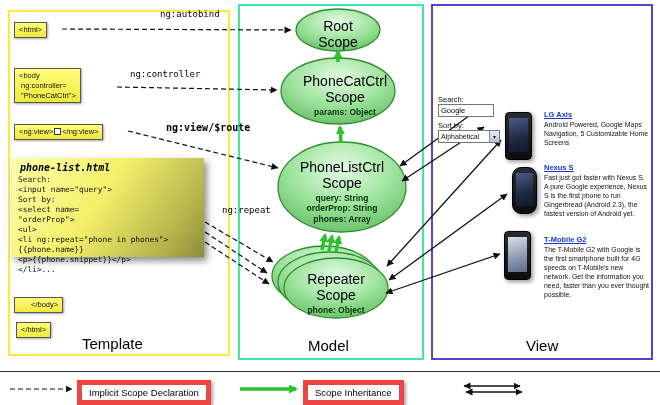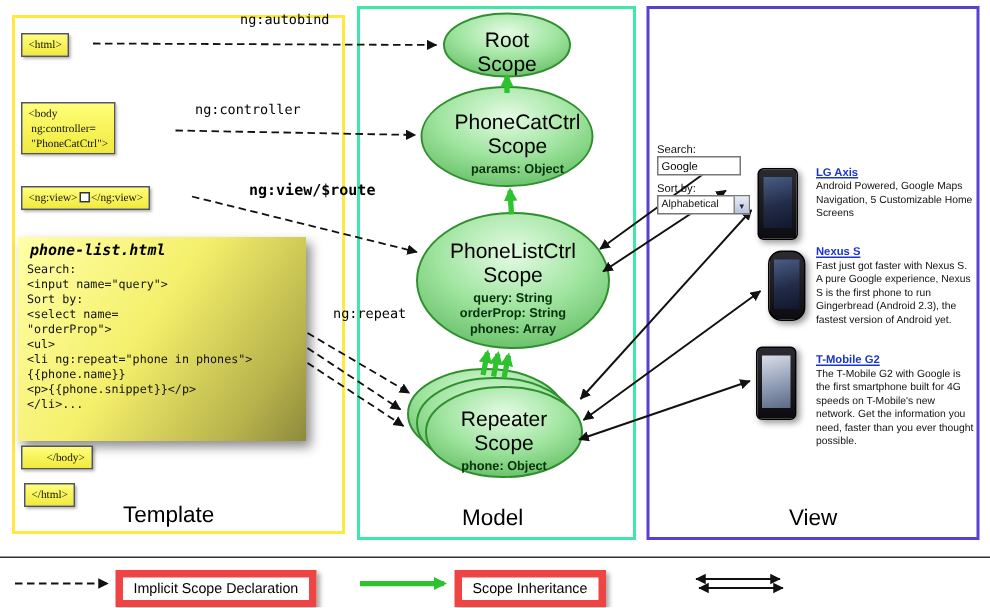--- a/index.html
+++ b/index.html
@@ -11,27 +11,27 @@
   .col-model { left:238px; top:4px; width:186px; height:356px; border-color:#3fe8a8; }
   .col-view { left:431px; top:4px; width:222px; height:356px; border-color:#5b3fd4; }
 
   svg.layer { position:absolute; left:0; top:0; z-index:1; }
   .scope { fill:url(#gScope); stroke:#2f8f2f; stroke-width:1.3; }
   .dash { stroke:#111; stroke-width:1.2; stroke-dasharray:5,3; fill:none; marker-end:url(#ah); }
   .green { stroke:#2ec22e; stroke-width:3.5; fill:none; marker-end:url(#ahg); }
   .double { stroke:#111; stroke-width:1.3; fill:none; marker-start:url(#ah); marker-end:url(#ah); }
 
   .code-box { position:absolute; z-index:2; background:linear-gradient(#ffff7a,#f0e93c);
-    border:1px solid #555; font-family:Liberation Serif, serif;
+    border:1px solid #555; font-family:Liberation Sans, sans-serif;
     font-size:7.5px; line-height:1.3; padding:2px 4px; white-space:pre; color:#111;
     box-shadow:1px 1px 2px rgba(0,0,0,0.35); }
   .ngview { display:flex; align-items:center; white-space:nowrap; }
   .ph-box { display:inline-block; width:7px; height:7px; background:#fff; border:1px solid #333; margin:0 1px; }
 
-  .note { position:absolute; z-index:2; left:12px; top:158px; width:192px; height:136px;
+  .note { position:absolute; z-index:2; left:12px; top:158px; width:192px; height:99px;
     background:linear-gradient(125deg,#ffffa8 0%,#f4ef6a 45%,#b7b24b 82%,#8d8a3c 100%);
     box-shadow:3px 4px 7px rgba(0,0,0,0.45); padding:4px 6px; }
   .note-title { font-family:"DejaVu Sans Mono", monospace; font-weight:bold; font-style:italic;
     font-size:10px; margin:0 0 2px 2px; color:#000; }
   .note-code { font-family:"DejaVu Sans Mono", monospace; font-size:7.8px; line-height:1.28;
     white-space:pre; color:#111; }
 
   .arrow-label { position:absolute; z-index:2; font-family:"DejaVu Sans Mono", monospace;
     font-size:9px; color:#000; }
   .arrow-label.bold { font-weight:bold; font-size:10px; }

